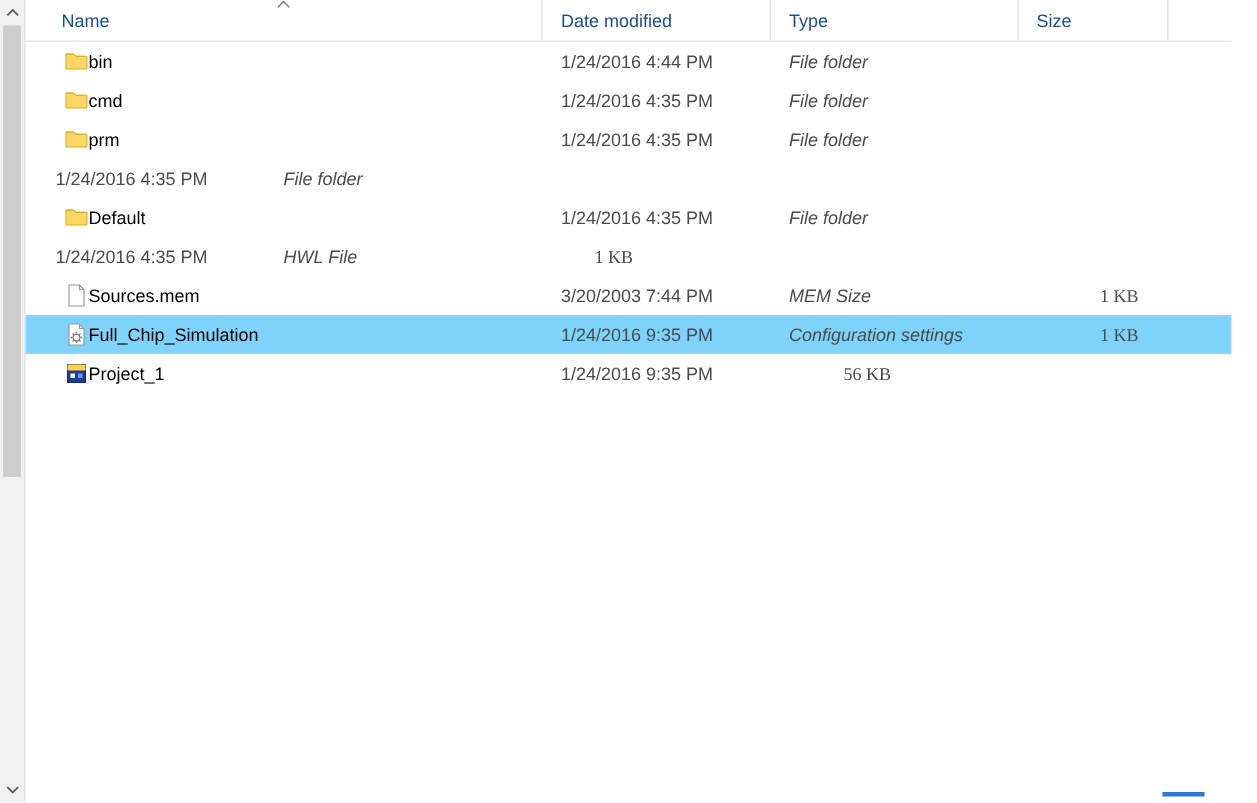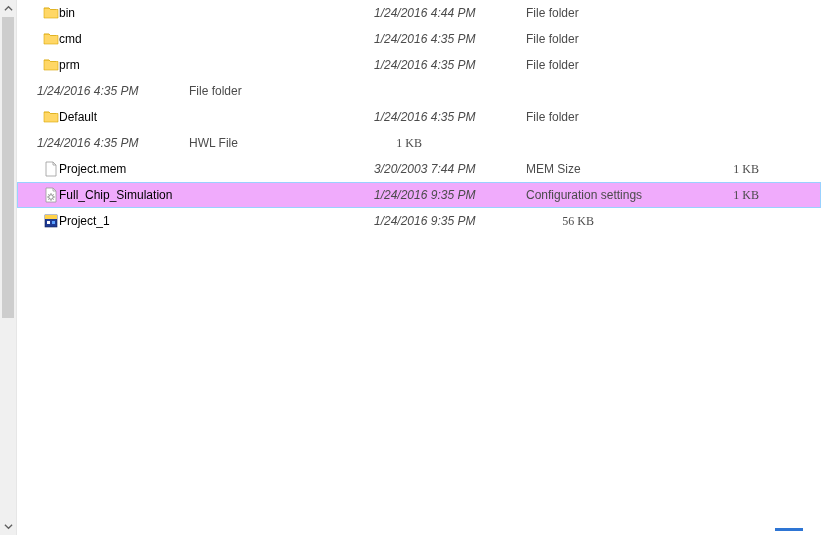--- a/index.html
+++ b/index.html
@@ -82,28 +82,28 @@
     flex: 1;
     overflow: hidden;
   }
   .row {
     display: flex;
     height: 26px;
     align-items: center;
     padding-left: 8px;
   }
   .row.selected {
-    background: #f0abfc;
+    background: #7dd3fc;
     outline: 1px solid #99d1ff;
     outline-offset: -1px;
   }
   .cell { padding: 0 6px; overflow: hidden; white-space: nowrap; text-overflow: ellipsis; }
   .cell.name { width: 337px; display: flex; align-items: center; gap: 0; padding-left: 18px; }
-  .cell.date { width: 152px; color: #4b4b4b; padding-left: 12px; font-style: italic; }
-  .cell.type { width: 165px; color: #4b4b4b; padding-left: 12px; }
+  .cell.date { width: 152px; color: #4b4b4b; padding-left: 12px; }
+  .cell.type { width: 165px; color: #4b4b4b; padding-left: 12px; font-style: italic; }
   .cell.size { width: 100px; color: #4b4b4b; text-align: right; padding-right: 20px; font-family: Liberation Serif, serif; }
   .icon {
     width: 16px; height: 16px; flex: 0 0 16px;
     display: inline-flex; align-items: center; justify-content: center;
   }
   .icon.folder svg { width: 16px; height: 16px; }
   .icon.file svg { width: 16px; height: 16px; }
   .right-scroll {
     width: 17px;
     height: 100%;
@@ -134,20 +134,39 @@
     </div>
     <div class="arrow">
       <svg width="9" height="9" viewBox="0 0 10 10">
           <path d="M1 3 L5 7 L9 3" fill="none" stroke="#606060" stroke-width="1.4"></path>
         </svg>
     </div>
   </div>
 
   <div class="main">
 
+    <div class="header-row">
+      <div class="header-cell name">
+        <span>Name</span>
+        <span class="sort-caret">
+          <svg width="8" height="6" viewBox="0 0 8 6">
+              <path d="M0 5 L4 1 L8 5" fill="none" stroke="#7a7a7a" stroke-width="1"></path>
+            </svg>
+        </span>
+      </div>
+      <div class="header-cell date">
+        <span>Date modified</span>
+      </div>
+      <div class="header-cell type">
+        <span>Type</span>
+      </div>
+      <div class="header-cell size">
+        <span>Size</span>
+      </div>
+    </div>
 
     <div class="rows" id="rows">
         <div class="row">
           <div class="cell name">
             <span class="icon folder">
               <svg viewBox="0 0 16 16">
                 <use href="#ico-folder"></use>
               </svg>
             </span>
             <span>bin</span>
@@ -205,21 +224,21 @@
           <div class="cell type">HWL File</div>
           <div class="cell size">1 KB</div>
         </div>
         <div class="row">
           <div class="cell name">
             <span class="icon file">
               <svg viewBox="0 0 16 16">
                 <use href="#ico-file"></use>
               </svg>
             </span>
-            <span>Project.mem</span>
+            <span>Sources.mem</span>
           </div>
           <div class="cell date">3/20/2003 7:44 PM</div>
           <div class="cell type">MEM Size</div>
           <div class="cell size">1 KB</div>
         </div>
         <div class="row selected">
           <div class="cell name">
             <span class="icon config">
               <svg viewBox="0 0 16 16">
                 <use href="#ico-config"></use>

